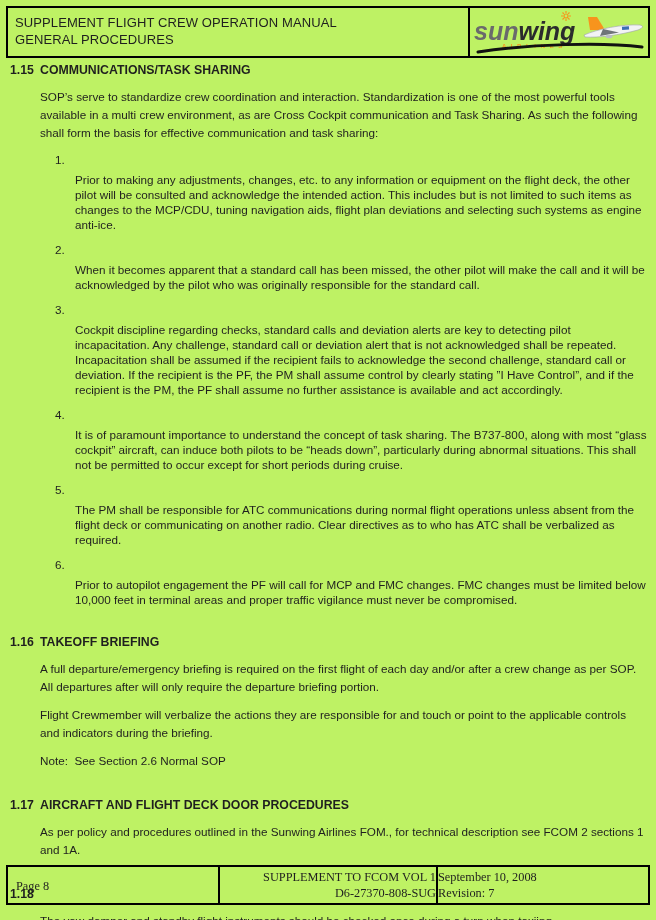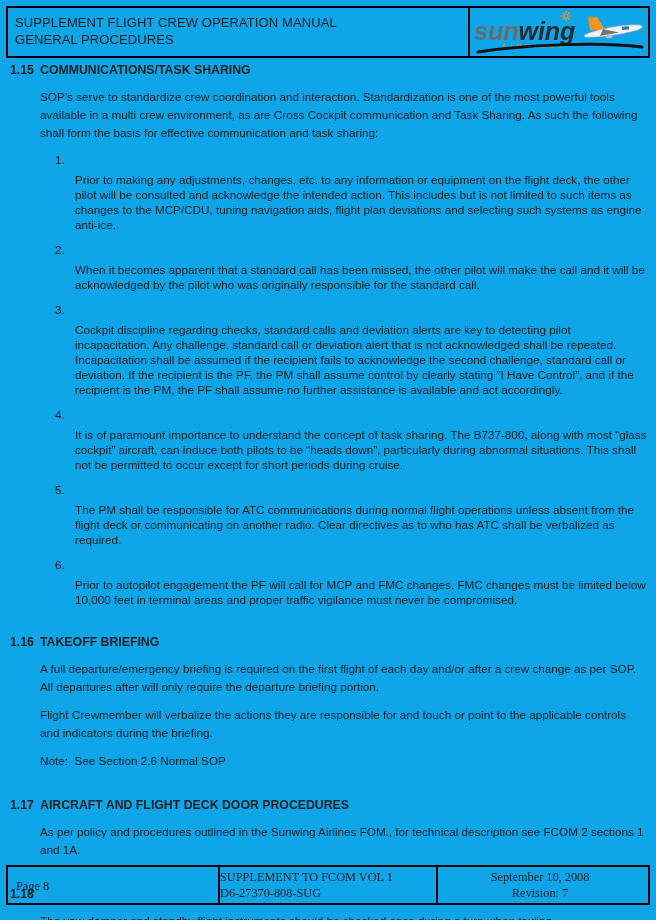--- a/index.html
+++ b/index.html
@@ -2,21 +2,21 @@
 <html><head>
 <meta charset="utf-8">
 <style>
   html,body { margin:0; padding:0; background:#ffffff; }
   body {
     width:656px; height:920px; position:relative;
     font-family:"Liberation Sans", sans-serif;
     color:#1f1f1f;
     -webkit-font-smoothing:antialiased;
   }
-  .page { position:absolute; left:0; top:0; width:656px; height:920px; background:#0ea5e9; }
+  .page { position:absolute; left:0; top:0; width:656px; height:920px; background:#bef264; }
 
   
   .header-box {
     position:absolute; left:6px; top:6px; width:640px; height:48px;
     border:2px solid #000; display:flex;
   }
   .header-left { flex:1; padding:6px 0 0 7px; font-size:13px; line-height:17px; letter-spacing:0.1px; }
   .header-logo-cell {
     width:178px; flex:none; border-left:2px solid #000;
     display:flex; align-items:center; justify-content:center; overflow:hidden;
@@ -32,22 +32,22 @@
   .li-num { width:20px; flex:none; }
   .li-text { width:572px;margin-top:20px; }
 
   
   .footer {
     position:absolute; left:6px; top:865px; width:640px; height:36px;
     border:2px solid #000; display:flex; font-size:12.3px; line-height:16px;font-family:Liberation Serif, serif;
   }
   .footer-cell { box-sizing:border-box; padding-top:2px; }
   .footer-left  { width:210px; display:flex; align-items:center; padding-left:8px; }
-  .footer-center{ width:218px; border-left:2px solid #000; text-align:left; }
-  .footer-right { flex:1; border-left:2px solid #000; text-align:center; padding-right:6px; }
+  .footer-center{ width:218px; border-left:2px solid #000; text-align:right; }
+  .footer-right { flex:1; border-left:2px solid #000; text-align:left; padding-right:6px; }
 </style>
 </head>
 <body>
 
 <div class="page">
 
   <div class="header-box">
     <div class="header-left">
       <div>SUPPLEMENT FLIGHT CREW OPERATION MANUAL</div>
       <div>GENERAL PROCEDURES</div>

